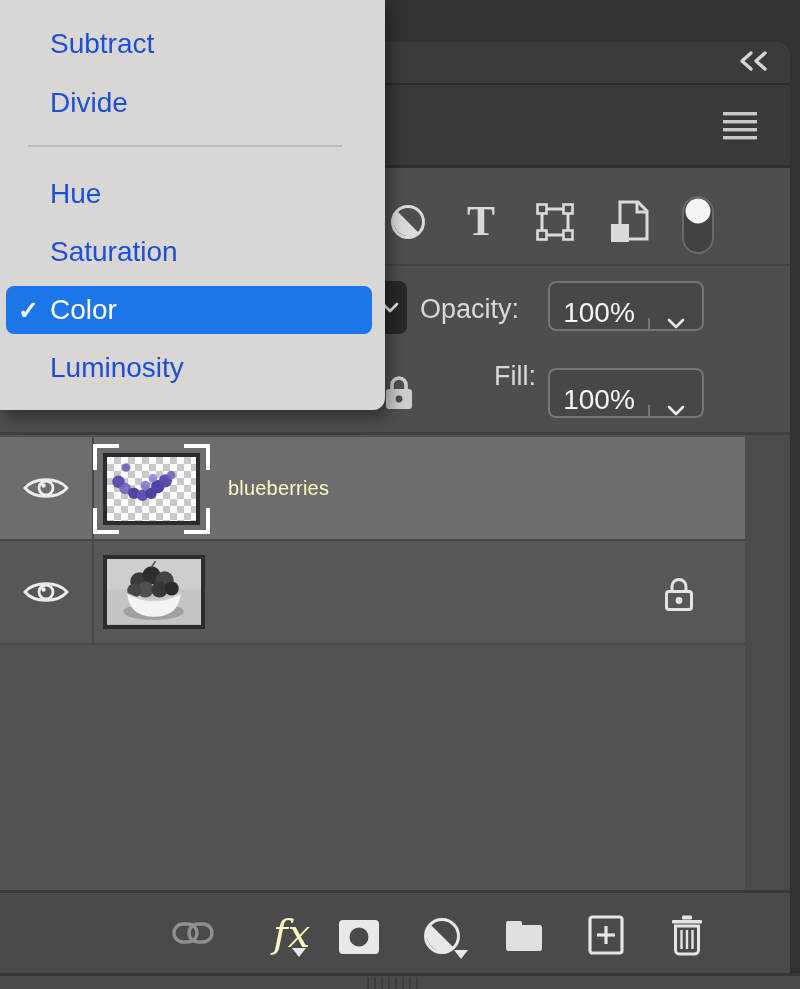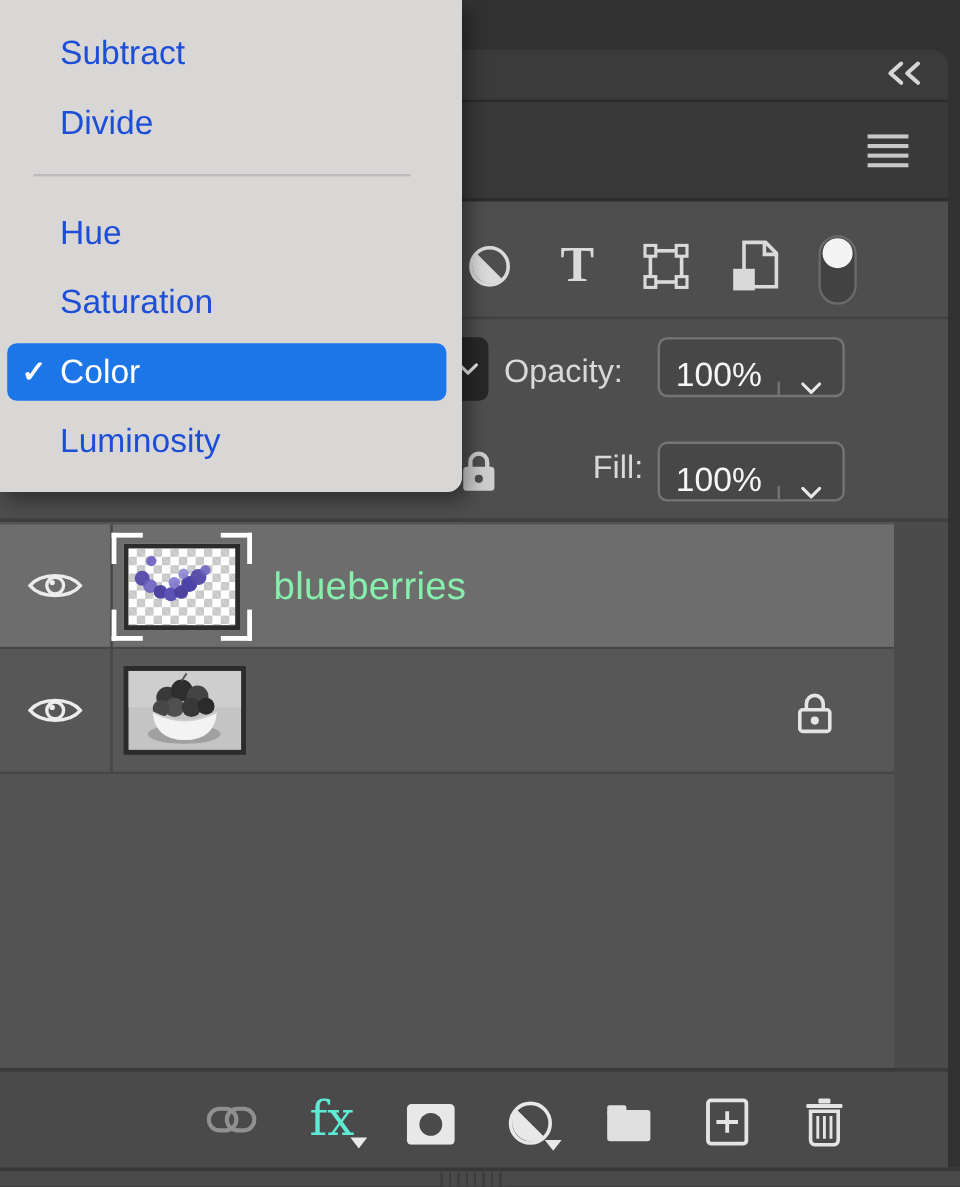--- a/index.html
+++ b/index.html
@@ -26,21 +26,21 @@
                 border-top:3px solid #383838;}
   .grip{left:367px;top:977px;width:56px;height:12px;
         background:repeating-linear-gradient(90deg,#3d3d3d 0 2px,#4a4a4a 2px 7px);}
   
   .layer-row{left:0;width:745px;height:102px;display:flex;align-items:center;
              border-bottom:2px solid #474747;}
   .row-selected{background:#6d6d6d;}
   .row-normal{background:#575757;}
   .eye-cell{width:92px;height:100%;flex:0 0 92px;display:flex;align-items:center;
             justify-content:center;border-right:2px solid #474747;}
-  .layer-name{color:#86efac;font-size:32px;font-weight:500;letter-spacing:.2px;}
+  .layer-name{color:#fef9c3;font-size:20px;font-weight:500;letter-spacing:.2px;}
   
   .thumb-sel{left:93px;top:444px;width:117px;height:90px;}
   .corner{position:absolute;width:22px;height:22px;}
   .corner.tl{left:0;top:0;border-left:4px solid #fff;border-top:4px solid #fff;}
   .corner.tr{right:0;top:0;border-right:4px solid #fff;border-top:4px solid #fff;}
   .corner.bl{left:0;bottom:0;border-left:4px solid #fff;border-bottom:4px solid #fff;}
   .corner.br{right:0;bottom:0;border-right:4px solid #fff;border-bottom:4px solid #fff;}
   .thumb-frame{position:absolute;border:4px solid #2c2c2c;}
   .checker{background-color:#fff;background-image:
     linear-gradient(45deg,#c9c9c9 25%,transparent 25%,transparent 75%,#c9c9c9 75%),
@@ -65,22 +65,22 @@
   .menu-item .check{width:44px;padding-left:12px;box-sizing:border-box;font-size:25px;
              font-weight:700;color:transparent;}
   .menu-item.hl{background:#1c76e8;color:#ffffff;}
   .menu-item.hl .check{color:#ffffff;}
   .menu-sep{position:absolute;left:28px;width:314px;height:0;
             border-top:2px solid #bcbaba;}
   
   .icon-btn{display:flex;align-items:center;justify-content:center;}
   .tri{width:0;height:0;border-left:7px solid transparent;border-right:7px solid transparent;
        border-top:9px solid #e9e9e9;}
-  .fx-text{font-family:"DejaVu Serif",serif;font-size:40px;
-           color:#5eead4;line-height:1;}
+  .fx-text{font-family:"DejaVu Serif",serif;font-style:italic;font-size:40px;
+           color:#fef9c3;line-height:1;margin-left:15px;}
   .t-text{font-family:"Liberation Serif",serif;font-weight:700;font-size:42px;
           color:#dadada;line-height:1;}
 </style>
 </head>
 <body>
 
 <div class="screen">
 
   <div class="abs panel-shell"></div>
 
@@ -155,21 +155,21 @@
   </div>
 
   <div class="abs p-fillrow"></div>
   <div class="abs icon-btn" style="left:382px;top:372px;width:34px;height:40px;">
     <svg width="30" height="37" viewBox="0 0 30 37">
       <path d="M8 16 V11 a7 7 0 0 1 14 0 V16" fill="none" stroke="#cdcdcd" stroke-width="3.6"></path>
       <rect x="2" y="15" width="26" height="20" rx="3" fill="#cdcdcd"></rect>
       <circle cx="15" cy="25" r="3.4" fill="#4e4e4e"></circle>
     </svg>
   </div>
-  <div class="abs field-label" style="left:494px;top:374px;">Fill:</div>
+  <div class="abs field-label" style="left:494px;top:361px;">Fill:</div>
   <div class="abs val-box" style="left:548px;top:368px;">
     <div class="val-cell">100%</div>
     <div class="chev-cell">
       <svg width="18" height="11" viewBox="0 0 18 11">
         <polyline points="2,2 9,9 16,2" fill="none" stroke="#e8e8e8" stroke-width="2.6" stroke-linecap="round" stroke-linejoin="round"></polyline>
       </svg>
     </div>
   </div>
 
   <div class="abs p-layers"></div>

